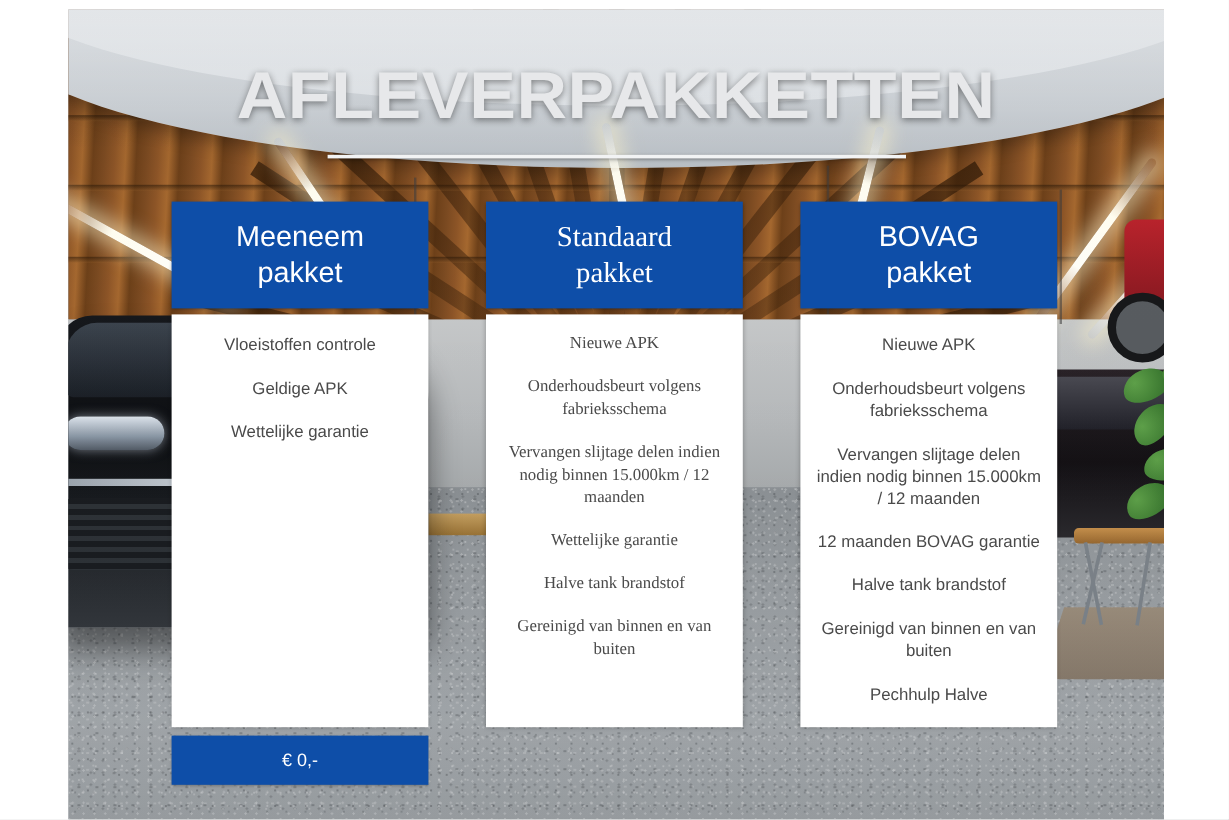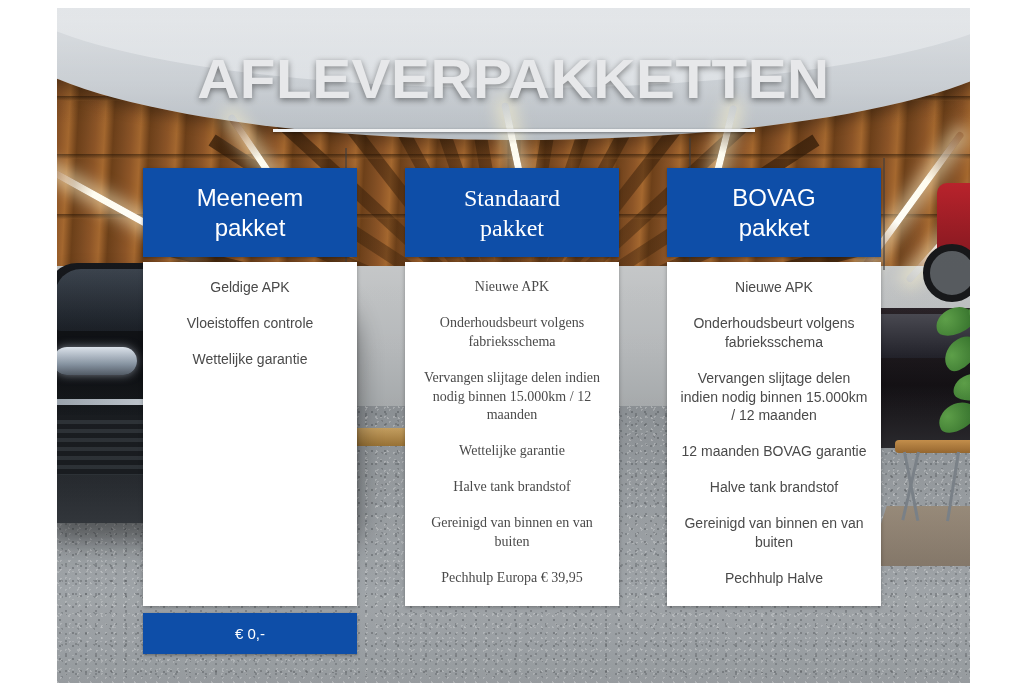--- a/index.html
+++ b/index.html
@@ -319,42 +319,41 @@
   <div id="cards">
 
     <div class="card c1">
       <div class="card-header">
         <span>
           <span>Meeneem</span><br>
           <span>pakket</span>
         </span>
       </div>
       <div class="card-body">
+          <div class="feature">Vloeistoffen controle</div>
           <div class="feature">Geldige APK</div>
-          <div class="feature">Vloeistoffen controle</div>
           <div class="feature">Wettelijke garantie</div>
         </div>
       <div class="card-footer">€ 0,-</div>
     </div>
 
     <div class="card c2">
       <div class="card-header">
         <span>
           <span>Standaard</span><br>
           <span>pakket</span>
         </span>
       </div>
       <div class="card-body">
           <div class="feature">Nieuwe APK</div>
           <div class="feature">Onderhoudsbeurt volgens fabrieksschema</div>
           <div class="feature">Vervangen slijtage delen indien nodig binnen 15.000km / 12 maanden</div>
           <div class="feature">Wettelijke garantie</div>
           <div class="feature">Halve tank brandstof</div>
           <div class="feature">Gereinigd van binnen en van buiten</div>
-          <div class="feature">Pechhulp Europa € 39,95</div>
         </div>
     </div>
 
     <div class="card c3">
       <div class="card-header">
         <span>
           <span>BOVAG</span><br>
           <span>pakket</span>
         </span>
       </div>

